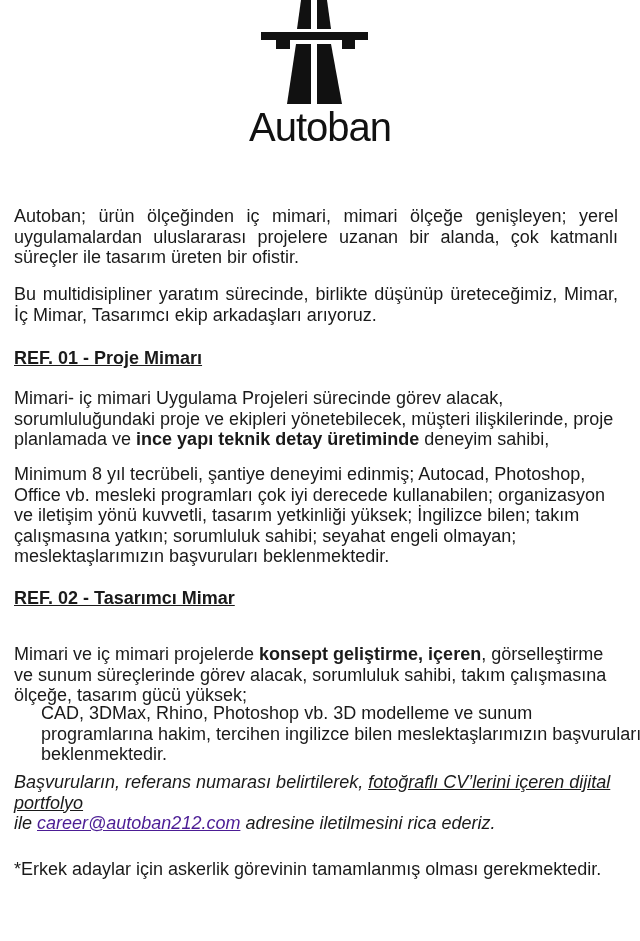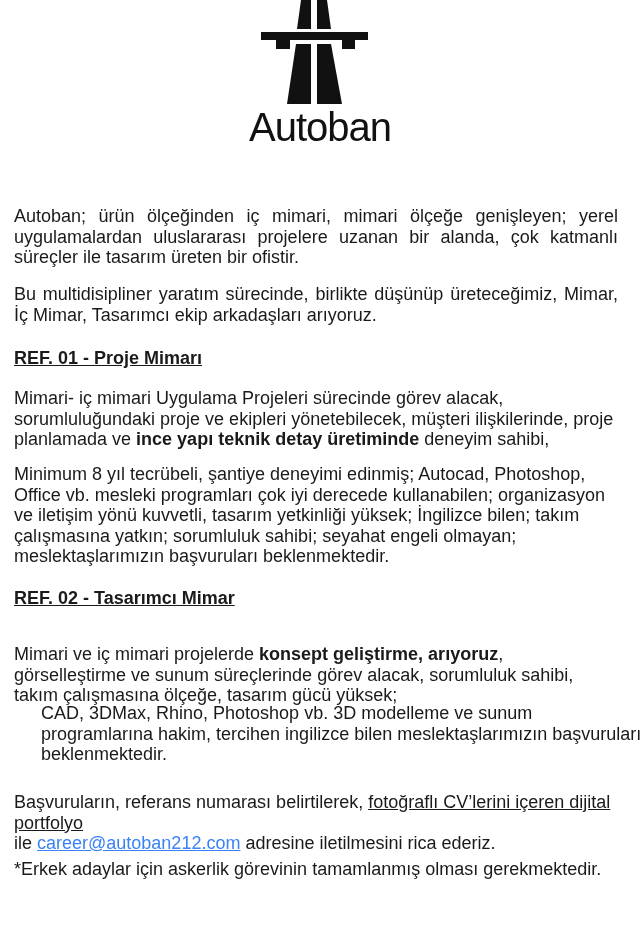--- a/index.html
+++ b/index.html
@@ -7,21 +7,21 @@
            font-family: "Liberation Sans", "DejaVu Sans", sans-serif; color: #1a1a1a; }
     .logo { position: absolute; left: 230px; top: 0; width: 180px; height: 150px; }
     .logo-text { position: absolute; left: 0; width: 640px; top: 103px; text-align: center;
                  font-family: "Liberation Sans", sans-serif; font-weight: normal; font-size: 40px;
                  letter-spacing: -1px; color: #111; line-height: 48px; }
     .p { position: absolute; left: 14px; width: 604px; font-size: 18px; line-height: 20.5px; margin: 0; }
     .justify { text-align: justify; text-align-last: left; }
     .heading { position: absolute; left: 14px; font-size: 18px; font-weight: bold; text-decoration: underline; margin: 0; }
     .bold { font-weight: bold; }
     .ul { text-decoration: underline; }
-    .link { color: #3b82f6; text-decoration: underline; }
+    .link { color: #4c1d95; text-decoration: underline; }
   </style>
 </head>
 <body>
 
 <div class="logo">
   <svg width="180" height="110" viewBox="230 0 180 110">
 
     <polygon points="301,0 311,0 311,29 297,29" fill="#111"></polygon>
     <polygon points="317,0 327,0 331,29 317,29" fill="#111"></polygon>
 
@@ -36,18 +36,18 @@
 <div class="logo-text">Autoban</div>
 
 <p class="p justify" style="top:206px;">Autoban; ürün ölçeğinden iç mimari, mimari ölçeğe genişleyen; yerel uygulamalardan uluslararası projelere uzanan bir alanda, çok katmanlı süreçler ile tasarım üreten bir ofistir.</p>
 <p class="p justify" style="top:268px;margin-top:16px;">Bu multidisipliner yaratım sürecinde, birlikte düşünüp üreteceğimiz, Mimar, İç Mimar, Tasarımcı ekip arkadaşları arıyoruz.</p>
 
 <h2 class="heading" style="top:348px;">REF. 01 -  Proje Mimarı</h2>
 <p class="p" style="top:388px;"><span>Mimari- iç mimari Uygulama Projeleri sürecinde görev alacak,  sorumluluğundaki proje ve ekipleri yönetebilecek, müşteri ilişkilerinde, proje planlamada ve </span><span class="bold">ince yapı teknik detay üretiminde</span><span> deneyim sahibi,</span></p>
 <p class="p" style="top:464px;">Minimum 8 yıl tecrübeli, şantiye deneyimi edinmiş; Autocad, Photoshop, Office vb. mesleki programları çok iyi derecede kullanabilen; organizasyon ve iletişim yönü kuvvetli, tasarım yetkinliği yüksek; İngilizce bilen; takım çalışmasına yatkın; sorumluluk sahibi; seyahat engeli olmayan; meslektaşlarımızın başvuruları beklenmektedir.</p>
 
 <h2 class="heading" style="top:588px;">REF. 02 -  Tasarımcı Mimar</h2>
-<p class="p" style="top:644px;"><span>Mimari ve iç mimari projelerde </span><span class="bold">konsept geliştirme, arıyoruz</span><span>, görselleştirme ve sunum süreçlerinde görev alacak, sorumluluk sahibi, takım çalışmasına ölçeğe, tasarım gücü yüksek;</span></p>
+<p class="p" style="top:644px;"><span>Mimari ve iç mimari projelerde </span><span class="bold">konsept geliştirme, içeren</span><span>, görselleştirme ve sunum süreçlerinde görev alacak, sorumluluk sahibi, takım çalışmasına ölçeğe, tasarım gücü yüksek;</span></p>
 <p class="p" style="top:703px;margin-left:27px;">CAD, 3DMax, Rhino, Photoshop vb. 3D modelleme ve sunum programlarına hakim, tercihen ingilizce bilen meslektaşlarımızın başvuruları beklenmektedir.</p>
 
-<p class="p" style="top:792px;"><span>Başvuruların, referans numarası belirtilerek,  </span><span class="ul">fotoğraflı CV’lerini içeren dijital portfolyo</span><br><span>ile  </span><a class="link" href="#">career@autoban212.com</a><span> adresine iletilmesini rica ederiz.</span></p>
+<p class="p" style="top:772px;font-style:italic;"><span>Başvuruların, referans numarası belirtilerek,  </span><span class="ul">fotoğraflı CV’lerini içeren dijital portfolyo</span><br><span>ile  </span><a class="link" href="#">career@autoban212.com</a><span> adresine iletilmesini rica ederiz.</span></p>
 
 <p class="p" style="top:859px;">*Erkek adaylar için askerlik görevinin tamamlanmış olması gerekmektedir.</p>
 
 </body></html>

